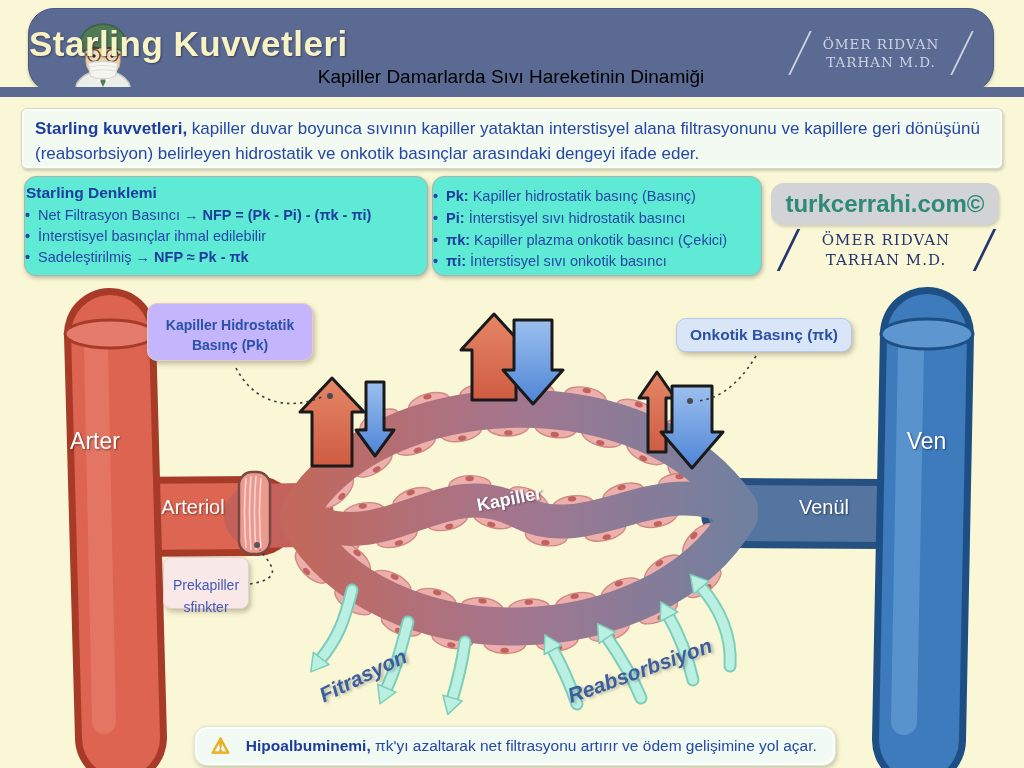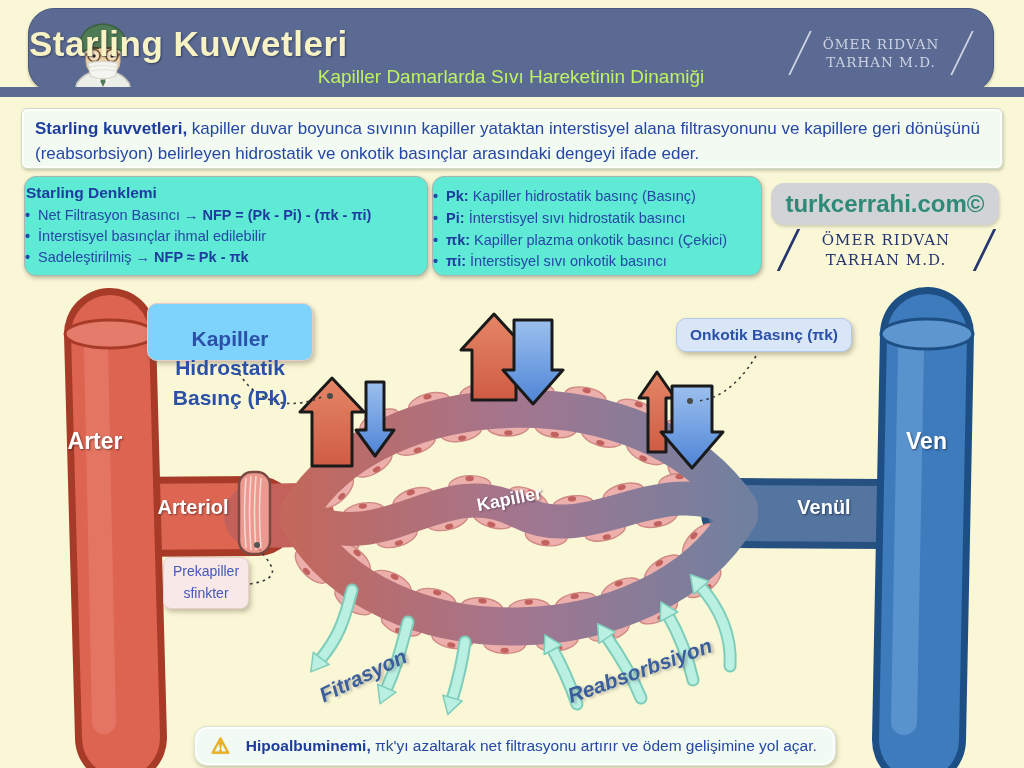--- a/index.html
+++ b/index.html
@@ -7,21 +7,21 @@
   body{position:relative;background:#faf7d6;font-family:"Liberation Sans",sans-serif;overflow:hidden}
 
   
   .header{position:absolute;left:28px;top:8px;width:966px;height:84px;background:#5b6a92;
           border:1px solid #49587e;border-radius:26px;box-shadow:0 2px 3px rgba(90,90,60,.35)}
   .header-strip{position:absolute;left:0;top:87px;width:1024px;height:10px;background:#5b6a92}
   .title{position:absolute;left:0;top:15px;width:100%;
          font-size:35px;font-weight:bold;color:#f8f3c4;letter-spacing:.5px;
          text-shadow:1px 1px 2px rgba(30,35,60,.6)}
   .subtitle{position:absolute;left:0;top:57px;width:100%;text-align:center;
-            font-size:19px;color:#bef264}
+            font-size:19px;color:#000000}
   .avatar{position:absolute;left:34px;top:8px;width:80px;height:80px}
 
   .sigfont{font-family:"DejaVu Serif",serif;}
   .header-sig{position:absolute;right:34px;top:26px;width:156px;text-align:center;
               color:#ccd3e3;font-size:13.5px;line-height:1.35;letter-spacing:1px}
   .header-sig .bar{position:absolute;top:-4px;width:2px;height:44px;background:#ccd3e3;transform:skewX(-26deg)}
   .header-sig .bar.l{left:-4px}.header-sig .bar.r{right:-4px}
 
   
   .intro{position:absolute;left:21px;top:108px;width:982px;height:61px;background:#f3faf1;
@@ -45,37 +45,37 @@
   .brand-pill{position:absolute;left:771px;top:183px;width:228px;height:42px;background:#d2d3d6;
               border-radius:13px;display:flex;align-items:center;justify-content:center;
               font-size:24px;font-weight:bold;color:#2e8a77;box-shadow:1px 2px 3px rgba(120,120,100,.3)}
   .brand-sig{position:absolute;left:795px;top:231px;width:182px;text-align:center;
              color:#25356f;font-size:15px;line-height:1.3;letter-spacing:1px}
   .brand-sig .bar{position:absolute;top:-2px;width:2.5px;height:42px;background:#25356f;transform:skewX(-26deg)}
   .brand-sig .bar.l{left:-8px}.brand-sig .bar.r{right:-8px}
 
   
   #vessels{position:absolute;left:0;top:280px;width:1024px;height:488px}
-  .vlabel{position:absolute;color:#fff;font-weight:bold;text-align:center;
+  .vlabel{position:absolute;color:#fff;font-weight:normal;text-align:center;
           text-shadow:1px 1px 2px rgba(70,30,25,.65)}
   #lbl-arter{left:50px;top:428px;width:90px;font-size:23px}
   #lbl-arteriol{left:143px;top:496px;width:100px;font-size:20px}
   #lbl-ven{left:884px;top:428px;width:85px;font-size:23px;text-shadow:1px 1px 2px rgba(20,40,70,.7)}
   #lbl-venul{left:779px;top:496px;width:90px;font-size:20px;text-shadow:1px 1px 2px rgba(20,40,70,.7)}
   #lbl-kapiller{left:452px;top:489px;width:115px;font-size:18px;font-weight:600;
                 transform:rotate(-11deg);text-shadow:1px 1px 2px rgba(60,40,60,.6)}
 
   .callout{position:absolute;border-radius:10px;text-align:center;font-weight:bold;color:#2b50a8;
            box-shadow:2px 3px 5px rgba(90,80,60,.35)}
-  #pk-box{left:147px;top:303px;width:166px;height:58px;background:#7dd3fc;border:1px solid #e7cbc8;
-          font-size:21px;line-height:1.4;padding-top:20px}
+  #pk-box{left:147px;top:303px;width:166px;height:58px;background:#c4b5fd;border:1px solid #e7cbc8;
+          font-size:14px;line-height:1.4;padding-top:12px}
   #onk-box{left:676px;top:318px;width:176px;height:34px;background:#d9e6f8;border:1px solid #b4c9ea;
            font-size:15.5px;line-height:32px}
   #sf-box{left:163px;top:557px;width:86px;height:52px;background:#f8e8e8;border:1px solid #e7d0cc;
-          font-size:14px;line-height:1.55;font-weight:normal;color:#4558b8;padding-top:3px;border-radius:8px}
+          font-size:14px;line-height:1.55;font-weight:normal;color:#4558b8;padding-top:17px;border-radius:8px}
 
   .flowlabel{position:absolute;font-weight:bold;font-style:italic;color:#3b5e9c;
              text-shadow:2px 2px 3px rgba(90,90,90,.4)}
   #lbl-filtration{left:314px;top:656px;width:130px;font-size:21px;transform:rotate(-26deg)}
   #lbl-reabsorption{left:562px;top:648px;width:215px;font-size:21px;transform:rotate(-20deg)}
 
   
   .warn{position:absolute;left:194px;top:726px;width:642px;height:40px;background:#f2fbf3;
         border:1px solid #dbe7d8;border-radius:13px;display:flex;align-items:center;gap:16px;
         padding:0 16px;font-size:15.5px;color:#2547a6;

